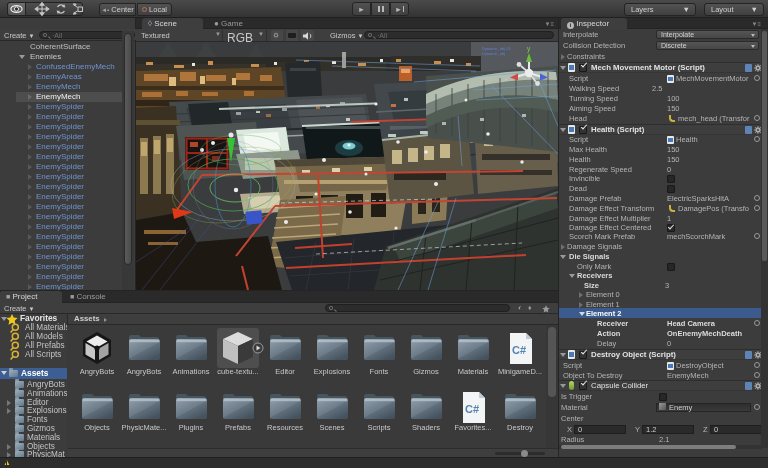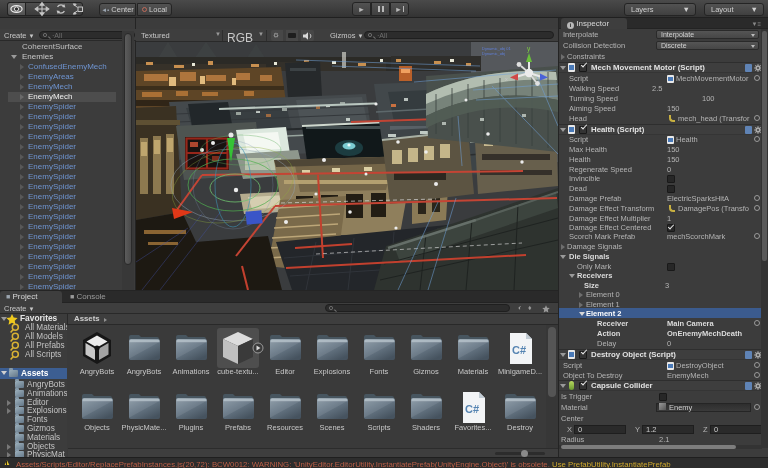--- a/index.html
+++ b/index.html
@@ -70,21 +70,21 @@
 
 <div class="a" style="left:0;top:18px;width:136px;height:272px;background:#3c3c3c;border-right:1px solid #242424">
   <div class="a hdr" style="left:0;top:11px;width:136px;height:12px">
     <div class="a" style="left:4px;top:2px;font-size:7.5px;color:#c8c8c8">Create <span style="font-size:6px">▼</span></div>
     <div class="pill" style="left:39px;top:2px;width:96px;height:8px"></div>
       <div class="a" style="left:43px;top:4px;width:3.5px;height:3.5px;border:1px solid #787878;border-radius:50%"></div>
       <div class="a" style="left:47.5px;top:8px;width:2.5px;height:1px;background:#787878;transform:rotate(45deg)"></div>
       <div class="a" style="left:52px;top:3px;font-size:7px;color:#6f6f6f">·All</div>
   </div>
 
-  <div id="hrows" class="a" style="left:8px;top:23px;width:108px;height:249px;overflow:hidden">
+  <div id="hrows" class="a" style="left:16px;top:23px;width:108px;height:249px;overflow:hidden">
   <div class="row" style="top:1px;left:14px;color:#c0c0c0">CoherentSurface</div>
   <div class="row" style="top:11px;left:14px;color:#cacaca"><span class="a trid" style="left:-11px;top:3px"></span>Enemies</div>
   <div class="row blue" style="top:21px;left:20px"><span class="a tri" style="left:-8px;top:2px;border-left-color:#585858"></span>ConfusedEnemyMech</div>
   <div class="row blue" style="top:31px;left:20px"><span class="a tri" style="left:-8px;top:2px;border-left-color:#585858"></span>EnemyAreas</div>
   <div class="row blue" style="top:41px;left:20px"><span class="a tri" style="left:-8px;top:2px;border-left-color:#585858"></span>EnemyMech</div>
   <div class="a" style="top:51px;left:0;width:123px;height:10px;background:#4d4d4d"></div>
   <div class="row" style="top:51px;left:20px;color:#f0f0f0"><span class="a tri" style="left:-8px;top:2px;border-left-color:#6a6a6a"></span>EnemyMech</div>
   <div class="row blue" style="top:61px;left:20px"><span class="a tri" style="left:-8px;top:2px;border-left-color:#585858"></span>EnemySpider</div>
   <div class="row blue" style="top:71px;left:20px"><span class="a tri" style="left:-8px;top:2px;border-left-color:#585858"></span>EnemySpider</div>
   <div class="row blue" style="top:81px;left:20px"><span class="a tri" style="left:-8px;top:2px;border-left-color:#585858"></span>EnemySpider</div>
@@ -104,20 +104,25 @@
   <div class="row blue" style="top:221px;left:20px"><span class="a tri" style="left:-8px;top:2px;border-left-color:#585858"></span>EnemySpider</div>
   <div class="row blue" style="top:231px;left:20px"><span class="a tri" style="left:-8px;top:2px;border-left-color:#585858"></span>EnemySpider</div>
   <div class="row blue" style="top:241px;left:20px"><span class="a tri" style="left:-8px;top:2px;border-left-color:#585858"></span>EnemySpider</div>
   </div>
   <div class="a" style="right:1px;top:13px;width:12px;height:259px;background:#383838">
     <div class="a" style="left:2px;top:2px;width:8px;height:232px;background:linear-gradient(90deg,#5c5c5c,#4a4a4a);border-radius:4px;border:1px solid #2a2a2a"></div>
   </div>
 </div>
 
 <div class="a" style="left:136px;top:18px;width:422px;height:272px;background:#3c3c3c">
+  <div class="a tabbar" style="left:0;top:0;width:422px;height:11px">
+    <div class="tab" style="left:6px;width:61px"><span style="color:#9ab0c4">◊</span> Scene</div>
+    <div class="tab inactive" style="left:72px;width:44px">● Game</div>
+    <div class="a" style="right:4px;top:3px;font-size:6px;color:#888">▼≡</div>
+  </div>
   <div class="a hdr" style="left:0;top:11px;width:422px;height:13px">
     <div class="a" style="left:5px;top:2px;font-size:7.5px;color:#c8c8c8">Textured</div>
     <div class="a" style="left:79px;top:2px;font-size:6px;color:#999">▼</div>
     <div class="a" style="left:86px;top:1px;width:1px;height:11px;background:#2e2e2e"></div>
     <div class="a" style="left:91px;top:2px;font-size:12px;color:#c8c8c8">RGB</div>
     <div class="a" style="left:122px;top:2px;font-size:6px;color:#999">▼</div>
     <div class="a" style="left:130px;top:1px;width:1px;height:11px;background:#2e2e2e"></div>
     <div class="a" style="left:135px;top:0.5px;width:12px;height:11px;background:#474747;border-radius:2px 0 0 2px"></div>
     <div class="a" style="left:150px;top:0.5px;width:12px;height:11px;background:#474747"></div>
     <div class="a" style="left:165px;top:0.5px;width:13px;height:11px;background:#474747;border-radius:0 2px 2px 0"></div>
@@ -516,21 +521,21 @@
         <circle cx="4" cy="4" r="1" fill="#3e3e3e"></circle>
       </svg>
   <div class="irow" style="top:45px;left:10px">Script</div>
   <div class="a" style="top:46px;left:108px;width:7px;height:8px;background:#e8e8e8;border-radius:1px"></div>
       <div class="a" style="top:48px;left:109px;width:5px;height:4px;background:#4a7ab8"></div>
   <div class="irow" style="top:45px;left:117px;">MechMovementMotor</div>
   <div class="obj" style="left:195px;top:46px">○</div>
   <div class="irow" style="top:55px;left:10px">Walking Speed</div>
   <div class="irow" style="top:55px;left:93px;">2.5</div>
   <div class="irow" style="top:65px;left:10px">Turning Speed</div>
-  <div class="irow" style="top:65px;left:108px;margin-left:35px;">100</div>
+  <div class="irow" style="top:65px;left:108px;">100</div>
   <div class="irow" style="top:75px;left:10px">Aiming Speed</div>
   <div class="irow" style="top:75px;left:108px;">150</div>
   <div class="irow" style="top:85px;left:10px">Head</div>
   <div class="a" style="top:86px;left:110px;width:6px;height:7px;border-left:2px solid #c8b040;border-bottom:2px solid #c8b040;border-radius:0 0 0 4px"></div>
   <div class="irow" style="top:85px;left:119px;">mech_head (Transfor</div>
   <div class="obj" style="left:195px;top:86px">○</div>
   <div class="a" style="top:95px;left:0;width:203px;height:11px;background:#3e3e3e;border-top:1px solid #2e2e2e;border-bottom:1px solid #353535"></div>
   <div class="a" style="top:99px;left:1px;width:0;height:0;border-top:4px solid #9a9a9a;border-left:3px solid transparent;border-right:3px solid transparent"></div>
   <div class="a" style="top:96px;left:9px;width:7px;height:9px;background:#e8e8e8;border-radius:1px"></div>
   <div class="a" style="top:98px;left:10px;width:5px;height:5px;background:#4a7ab8"></div>
@@ -589,21 +594,21 @@
   <div class="irow b" style="top:252px;left:25px">Size</div>
   <div class="irow" style="top:252px;left:106px;">3</div>
   <div class="a" style="top:263px;left:20px;width:0;height:0;border-left:4px solid #6e6e6e;border-top:3px solid transparent;border-bottom:3px solid transparent"></div>
   <div class="irow" style="top:261px;left:27px">Element 0</div>
   <div class="a" style="top:273px;left:20px;width:0;height:0;border-left:4px solid #6e6e6e;border-top:3px solid transparent;border-bottom:3px solid transparent"></div>
   <div class="irow" style="top:271px;left:27px">Element 1</div>
   <div class="a" style="top:279px;left:0;width:203px;height:10px;background:#3b5b8e"></div>
   <div class="a" style="top:283px;left:20px;width:0;height:0;border-top:4px solid #d8d8d8;border-left:3px solid transparent;border-right:3px solid transparent"></div>
   <div class="irow" style="top:280px;left:27px;font-weight:bold;color:#fff">Element 2</div>
   <div class="irow b" style="top:290px;left:38px">Receiver</div>
-  <div class="irow" style="top:290px;left:108px;font-weight:bold;color:#dcdcdc;">Main Camera</div>
+  <div class="irow" style="top:290px;left:108px;font-weight:bold;color:#dcdcdc;">Head Camera</div>
   <div class="obj" style="left:195px;top:291px">○</div>
   <div class="irow b" style="top:300px;left:38px">Action</div>
   <div class="irow" style="top:300px;left:108px;font-weight:bold;color:#dcdcdc;">OnEnemyMechDeath</div>
   <div class="irow" style="top:310px;left:38px">Delay</div>
   <div class="irow" style="top:310px;left:108px;">0</div>
   <div class="a" style="top:320px;left:0;width:203px;height:11px;background:#3e3e3e;border-top:1px solid #2e2e2e;border-bottom:1px solid #353535"></div>
   <div class="a" style="top:324px;left:1px;width:0;height:0;border-top:4px solid #9a9a9a;border-left:3px solid transparent;border-right:3px solid transparent"></div>
   <div class="a" style="top:321px;left:9px;width:7px;height:9px;background:#e8e8e8;border-radius:1px"></div>
   <div class="a" style="top:323px;left:10px;width:5px;height:5px;background:#4a7ab8"></div>
   <div class="cb" style="top:322px;left:20px;background:#333"></div>
@@ -626,21 +631,21 @@
   <div class="irow" style="top:332px;left:117px;">DestroyObject</div>
   <div class="obj" style="left:195px;top:333px">○</div>
   <div class="irow" style="top:342px;left:4px">Object To Destroy</div>
   <div class="irow" style="top:342px;left:108px;">EnemyMech</div>
   <div class="obj" style="left:195px;top:343px">○</div>
   <div class="a" style="top:351px;left:0;width:203px;height:11px;background:#3e3e3e;border-top:1px solid #2e2e2e;border-bottom:1px solid #353535"></div>
   <div class="a" style="top:355px;left:1px;width:0;height:0;border-top:4px solid #9a9a9a;border-left:3px solid transparent;border-right:3px solid transparent"></div>
   <div class="a" style="top:352px;left:10px;width:5px;height:9px;background:linear-gradient(#b8d860,#6a9a30);border-radius:3px"></div>
   <div class="cb" style="top:353px;left:20px;background:#333"></div>
   <div class="a" style="top:352px;left:21.5px;width:5.5px;height:2.8px;border-left:1.4px solid #ececec;border-bottom:1.4px solid #ececec;transform:rotate(-47deg)"></div>
-  <div class="irow" style="top:352px;left:32px;font-weight:bold;color:#e2e2e2;font-size:7.8px">Capsule Collider</div>
+  <div class="irow" style="top:352px;left:32px;font-weight:normal;color:#e2e2e2;font-size:7.8px">Capsule Collider</div>
   <div class="a" style="top:353px;left:186px;width:7px;height:8px;background:#5f83b5;border-radius:1px"></div>
   <svg class="a" style="top:353px;left:195px" width="8" height="8" viewBox="0 0 8 8">
         <g stroke="#aaa" stroke-width="1.1">
           <line x1="4" y1="0.2" x2="4" y2="7.8"></line>
           <line x1="0.2" y1="4" x2="7.8" y2="4"></line>
           <line x1="1.3" y1="1.3" x2="6.7" y2="6.7"></line>
           <line x1="6.7" y1="1.3" x2="1.3" y2="6.7"></line>
         </g>
         <circle cx="4" cy="4" r="2.4" fill="#aaa"></circle>
         <circle cx="4" cy="4" r="1" fill="#3e3e3e"></circle>
@@ -828,14 +833,13 @@
   <div class="a" style="left:68px;top:157px;width:490px;height:10px;background:#3e3e3e;border-top:1px solid #2c2c2c">
     <div class="a" style="left:427px;top:3px;width:50px;height:3px;background:#2c2c2c;border-radius:2px"></div>
     <div class="a" style="left:453px;top:1px;width:7px;height:7px;background:#8a8a8a;border-radius:50%"></div>
   </div>
 </div>
 
 <div class="a" style="left:0;top:457px;width:768px;height:11px;background:#2d2d2d;border-top:1px solid #1f1f1f">
   <div class="a" style="left:3px;top:0px;font-size:8px;color:#e8c830">▲</div>
     <div class="a" style="left:6.2px;top:2.5px;width:1.2px;height:3px;background:#332a08"></div>
     <div class="a" style="left:6.2px;top:6.3px;width:1.2px;height:1.2px;background:#332a08"></div>
-  <div class="a" style="left:16px;top:1.5px;font-size:7.8px;color:#bd5f47;white-space:nowrap">Assets/Scripts/Editor/ReplacePrefabInstances.js(20,72): BCW0012: WARNING: 'UnityEditor.EditorUtility.InstantiatePrefab(UnityEngine.Object)' is obsolete. <span style="color:#cfa92e">Use PrefabUtility.InstantiatePrefab</span></div>
 </div>
 
 </body></html>

